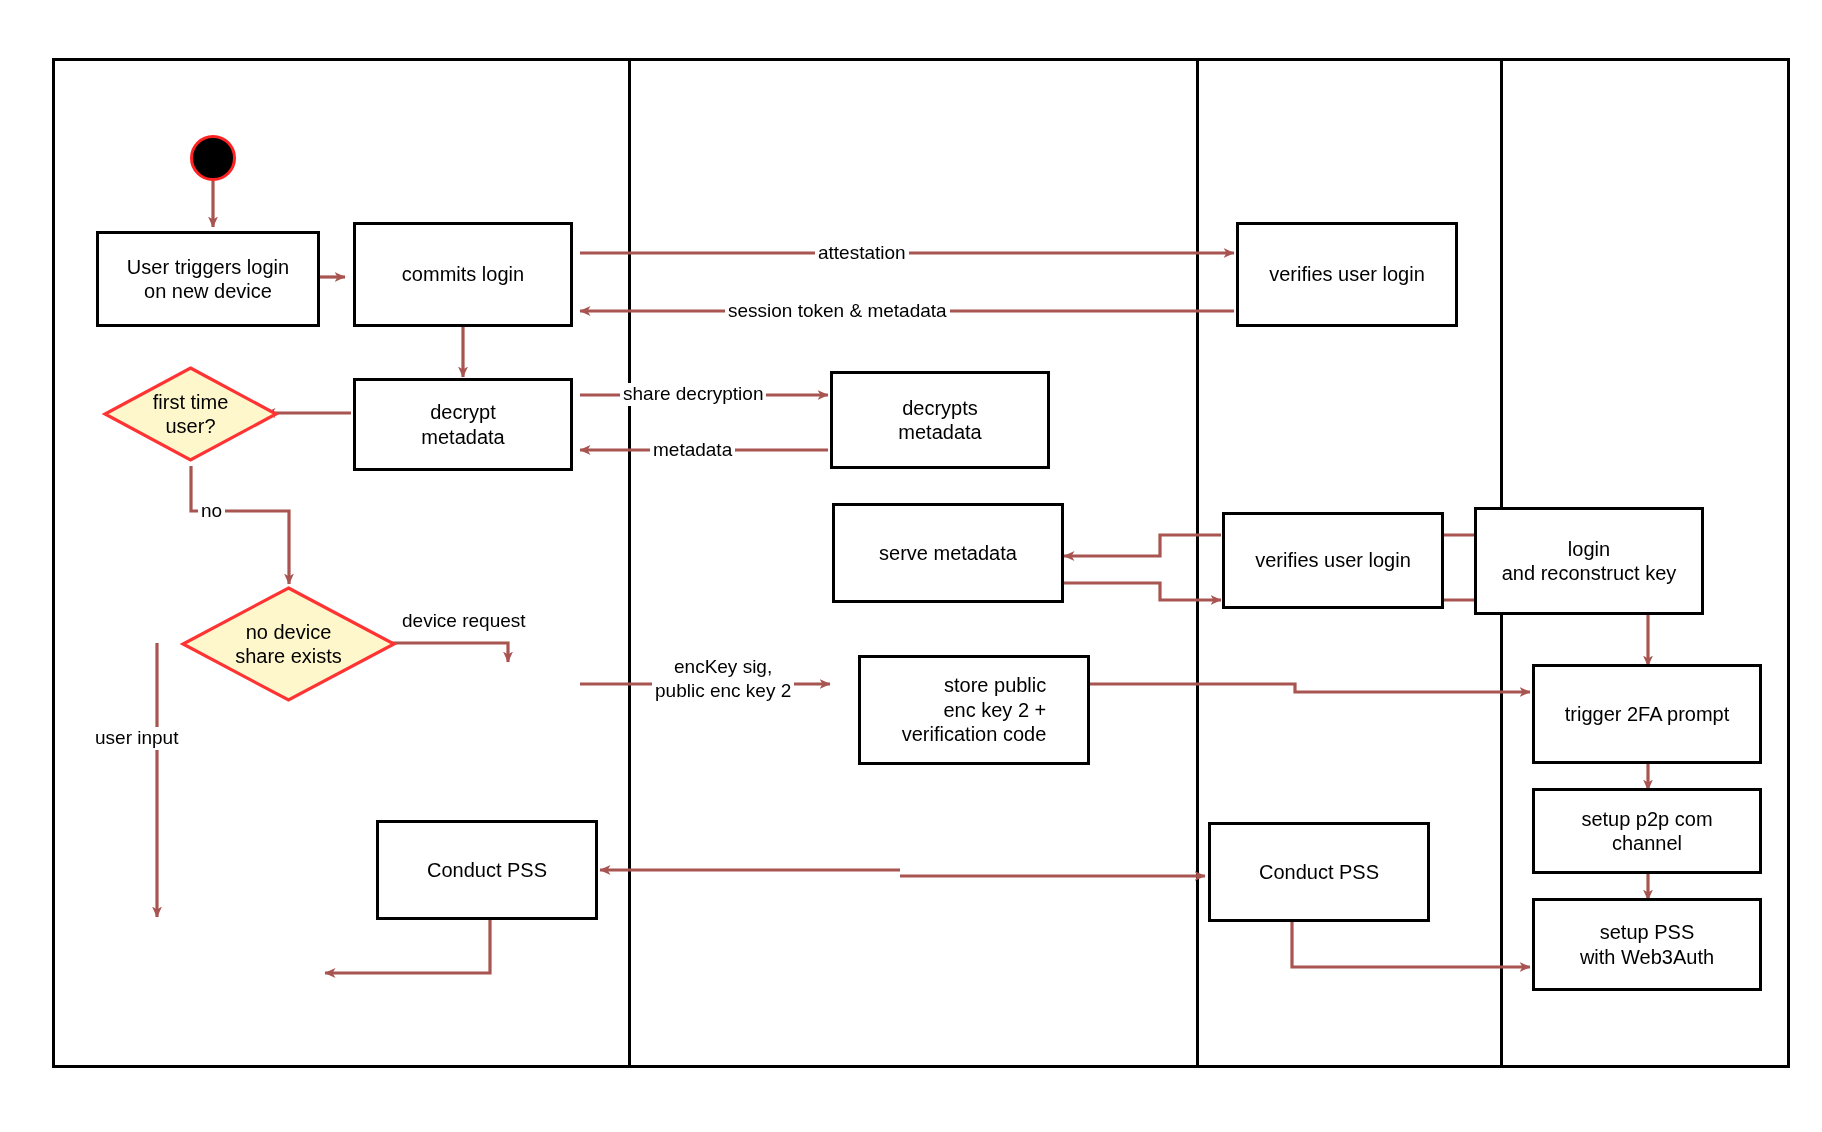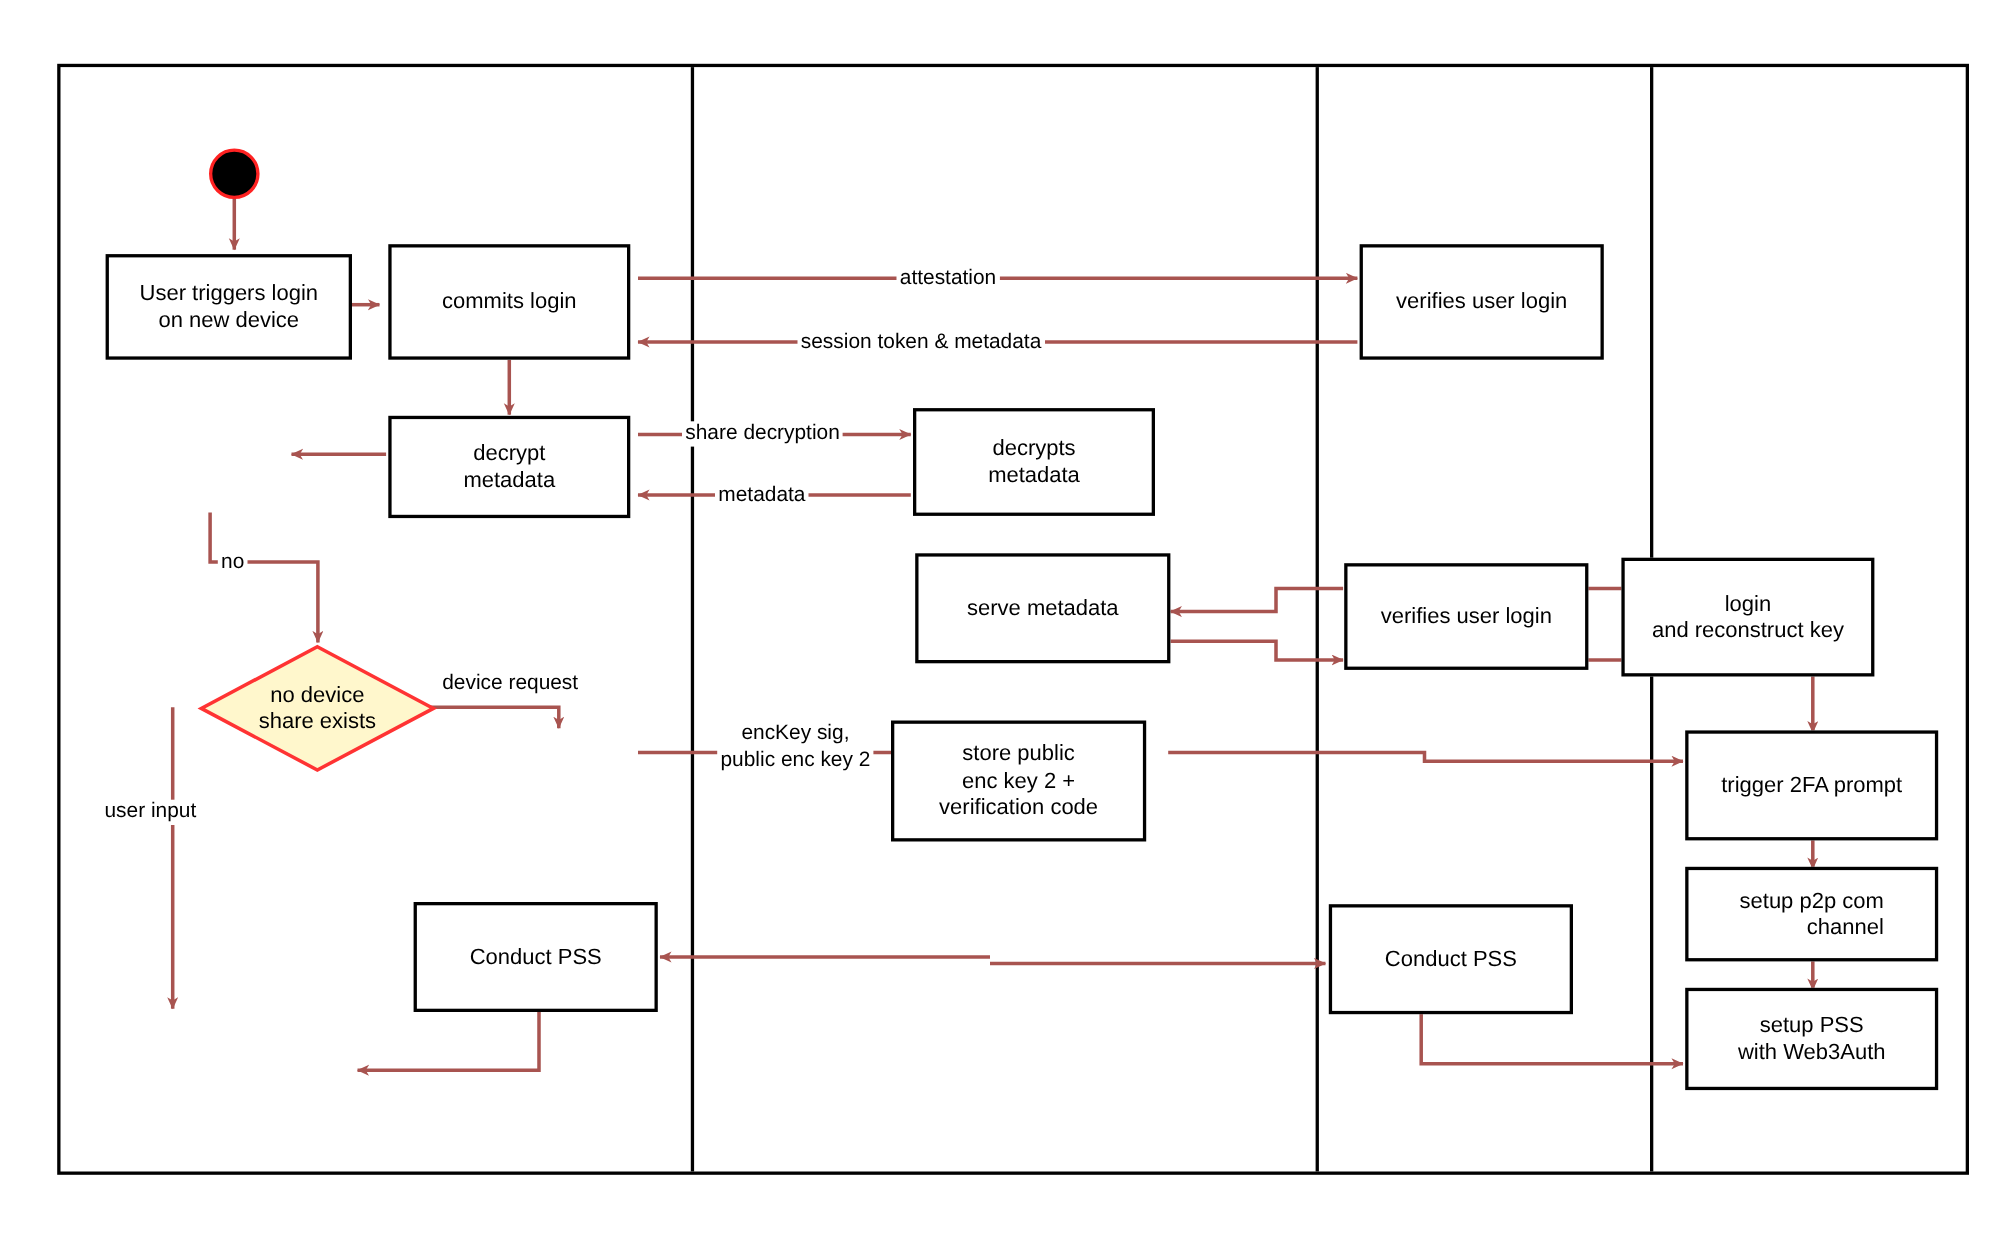--- a/index.html
+++ b/index.html
@@ -225,20 +225,27 @@
 
   <div class="node" style="left:353px; top:222px; width:220px; height:105px;">
     <span style="white-space:pre-line;">commits login</span>
   </div>
 
   <div class="node" style="left:353px; top:378px; width:220px; height:93px;">
     <span style="white-space:pre-line;">decrypt
 metadata</span>
   </div>
 
+  <div class="diamond-wrap" style="left:103px; top:366px; width:175px; height:96px;">
+    <svg width="175" height="96" viewBox="0 0 175 96">
+      <polygon points="87.5,2 173,48 87.5,94 2,48" fill="#fff7cc" stroke="#ff3333" stroke-width="3.2"></polygon>
+    </svg>
+    <div class="diamond-label" style="white-space:pre-line;">first time
+user?</div>
+  </div>
 
   <div class="diamond-wrap" style="left:181px; top:586px; width:215px; height:116px;">
     <svg width="215" height="116" viewBox="0 0 215 116">
       <polygon points="107.5,2 213,58 107.5,114 2,58" fill="#fff7cc" stroke="#ff3333" stroke-width="3.2"></polygon>
     </svg>
     <div class="diamond-label" style="white-space:pre-line;">no device
 share exists</div>
   </div>
 
 
@@ -249,21 +256,21 @@
 
   <div class="node" style="left:830px; top:371px; width:220px; height:98px;">
     <span style="white-space:pre-line;">decrypts
 metadata</span>
   </div>
 
   <div class="node" style="left:832px; top:503px; width:232px; height:100px;">
     <span style="white-space:pre-line;">serve metadata</span>
   </div>
 
-  <div class="node" style="left:810px; top:655px; width:232px; height:110px;">
+  <div class="node" style="left:858px; top:655px; width:232px; height:110px;text-align:right;">
     <span style="white-space:pre-line;">store public
 enc key 2 +
 verification code</span>
   </div>
 
   <div class="node" style="left:1236px; top:222px; width:222px; height:105px;">
     <span style="white-space:pre-line;">verifies user login</span>
   </div>
 
   <div class="node" style="left:1222px; top:512px; width:222px; height:97px;">
@@ -277,21 +284,21 @@
   <div class="node" style="left:1474px; top:507px; width:230px; height:108px;">
     <span style="white-space:pre-line;">login
 and reconstruct key</span>
   </div>
 
   <div class="node" style="left:1532px; top:664px; width:230px; height:100px;">
     <span style="white-space:pre-line;">trigger 2FA prompt</span>
   </div>
 
   <div class="node" style="left:1532px; top:788px; width:230px; height:86px;">
-    <span style="white-space:pre-line;text-align:right;">setup p2p com
+    <span style="white-space:pre-line;">setup p2p com
 channel</span>
   </div>
 
   <div class="node" style="left:1532px; top:898px; width:230px; height:93px;">
     <span style="white-space:pre-line;">setup PSS
 with Web3Auth</span>
   </div>
 
   <div class="edge-label" style="left:815px; top:242px;">attestation</div>
 

